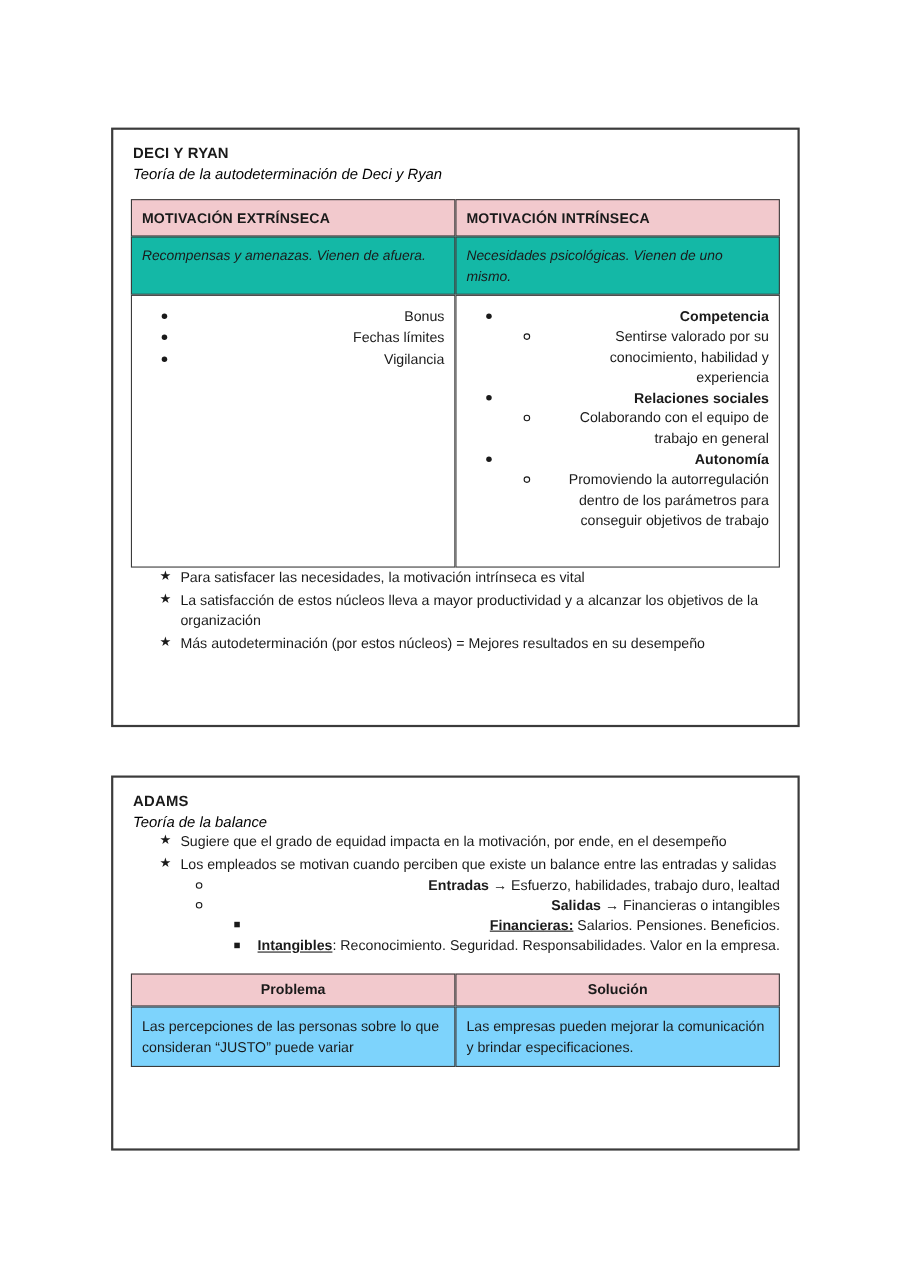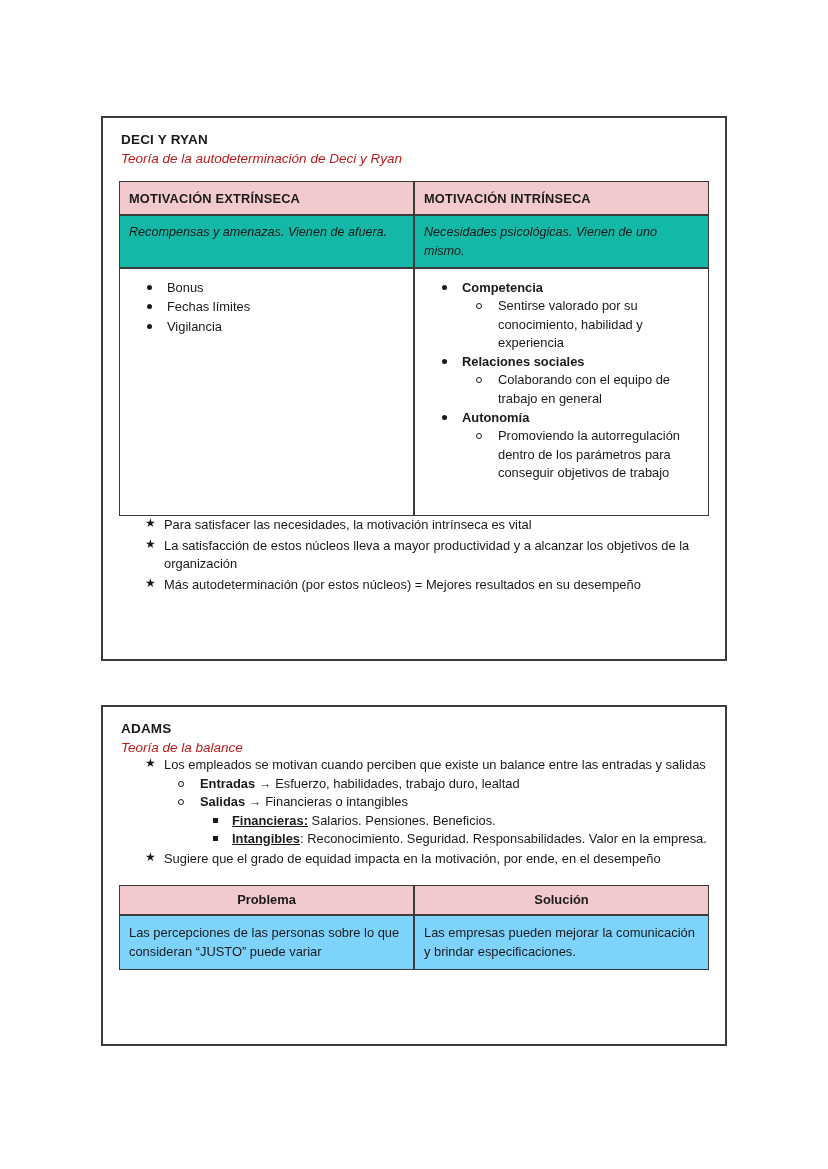--- a/index.html
+++ b/index.html
@@ -40,21 +40,21 @@
     font-weight: bold;
     letter-spacing: 0.2px;
     line-height: 1.25;
     margin: 0 0 1px 2px;
   }
   .card-subtitle {
     font-size: 13.5px;
     font-style: italic;
     line-height: 1.3;
     margin: 0 0 0 2px;
-    color: #b91c1c;
+    color: #000000;
   }
 
   
   .cmp-table {
     margin-top: 14px;
     width: 100%;
     border-collapse: separate;
     border-spacing: 0;
     table-layout: fixed;
   }
@@ -84,20 +84,21 @@
     background: #ffffff;
     height: 248px;
     padding-top: 10px;
   }
 
   
   ul.lvl1, ul.lvl2, ul.lvl3 {
     margin: 0;
     padding: 0;
     list-style: none;
+    text-align: right;
   }
   ul.lvl1 > li, ul.lvl2 > li, ul.lvl3 > li {
     position: relative;
     font-size: 12.9px;
     line-height: 1.42;
   }
   
   ul.lvl1 > li {
     padding-left: 38px;
     margin-bottom: 1px;
@@ -280,20 +281,23 @@
         <span> Más autodeterminación (por estos núcleos) = Mejores resultados en su desempeño</span>
       </li>
     </ul>
   </section>
 
   <section class="card" id="card-adams">
     <h2 class="card-title">ADAMS</h2>
     <p class="card-subtitle">Teoría de la balance</p>
 
     <ul class="stars adams-list">
+      <li>
+        <span>Sugiere que el grado de equidad impacta en la motivación, por ende, en el desempeño</span>
+      </li>
       <li>
         <span>Los empleados se motivan cuando perciben que existe un balance entre las entradas y salidas</span>
         <ul class="lvl2">
           <li>
             <span class="b">Entradas</span>
             <span>→</span>
             <span>Esfuerzo, habilidades, trabajo duro, lealtad</span>
           </li>
           <li>
             <span class="b">Salidas</span>
@@ -305,23 +309,20 @@
                 <span>Salarios. Pensiones. Beneficios.</span>
               </li>
               <li>
                 <span class="bu">Intangibles</span><span>:</span>
                 <span>Reconocimiento. Seguridad. Responsabilidades. Valor en la empresa.</span>
               </li>
             </ul>
           </li>
         </ul>
       </li>
-      <li>
-        <span>Sugiere que el grado de equidad impacta en la motivación, por ende, en el desempeño</span>
-      </li>
     </ul>
 
     <table class="ps-table">
       <tbody>
         <tr>
           <th>Problema</th>
           <th>Solución</th>
         </tr>
         <tr>
           <td>Las percepciones de las personas sobre lo que consideran “JUSTO” puede variar</td>

